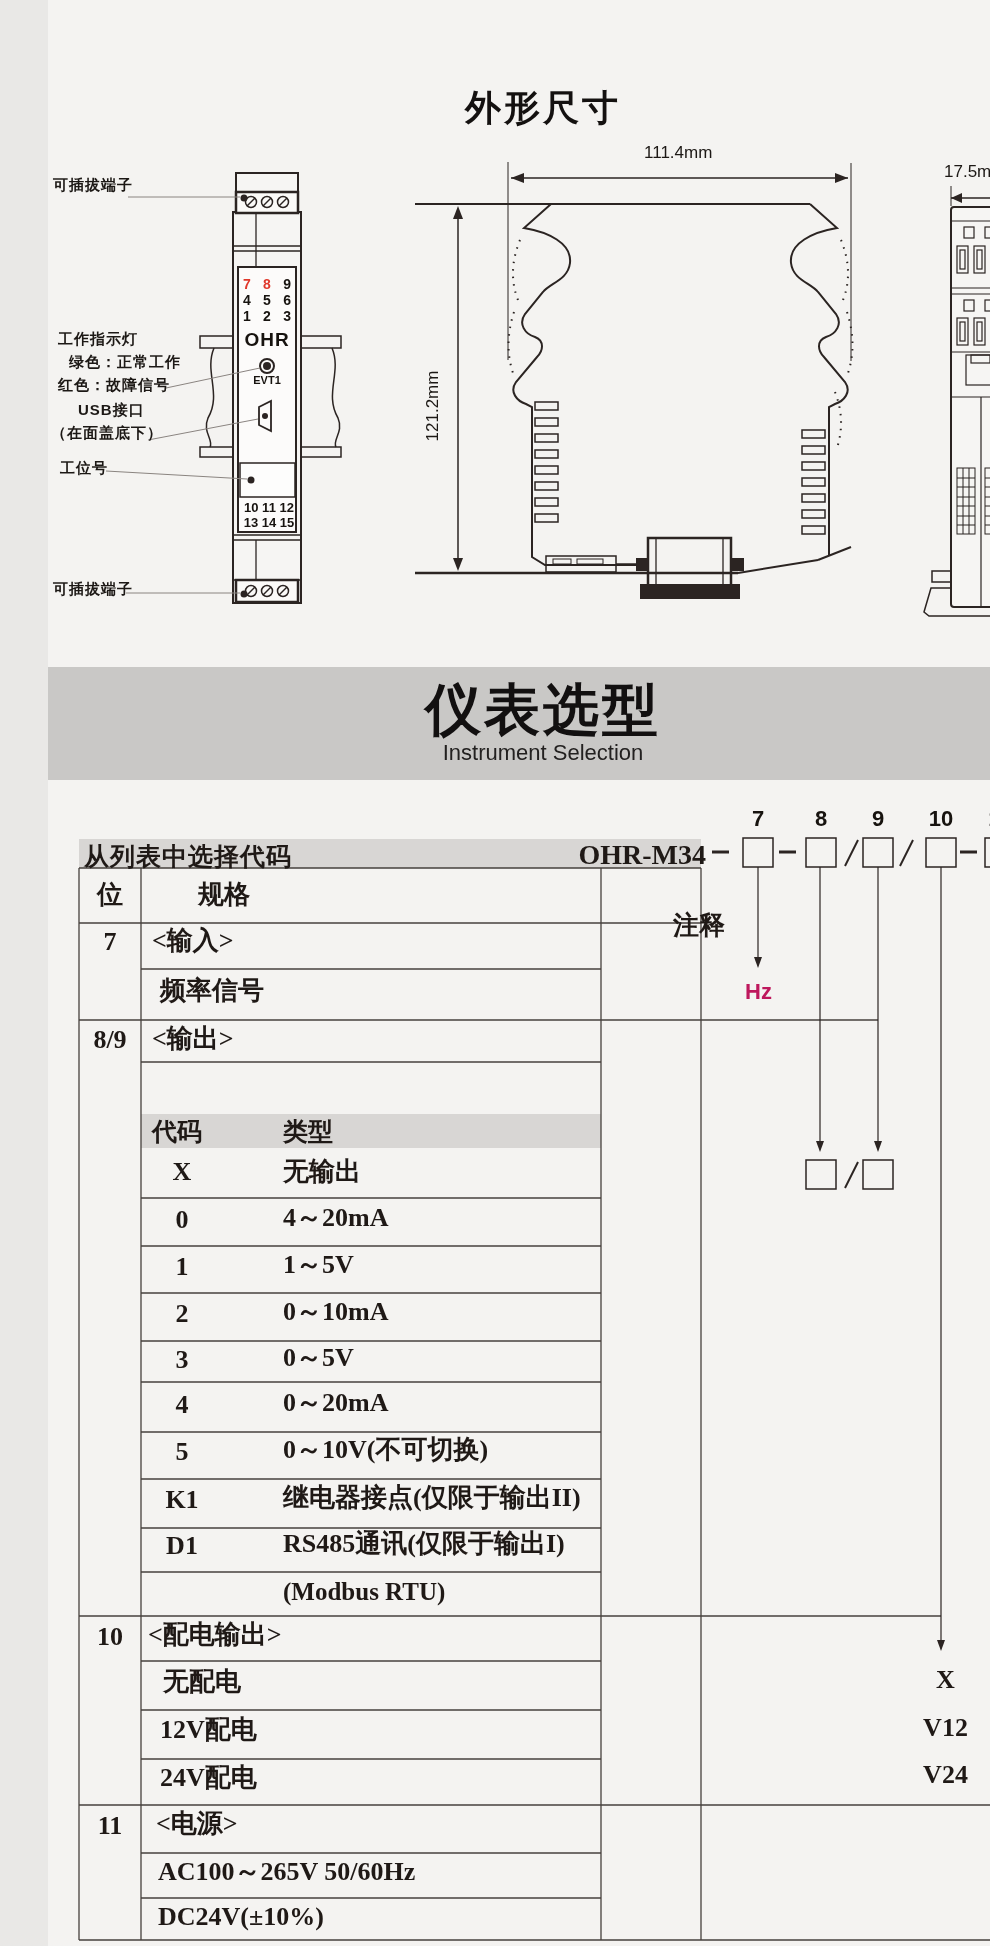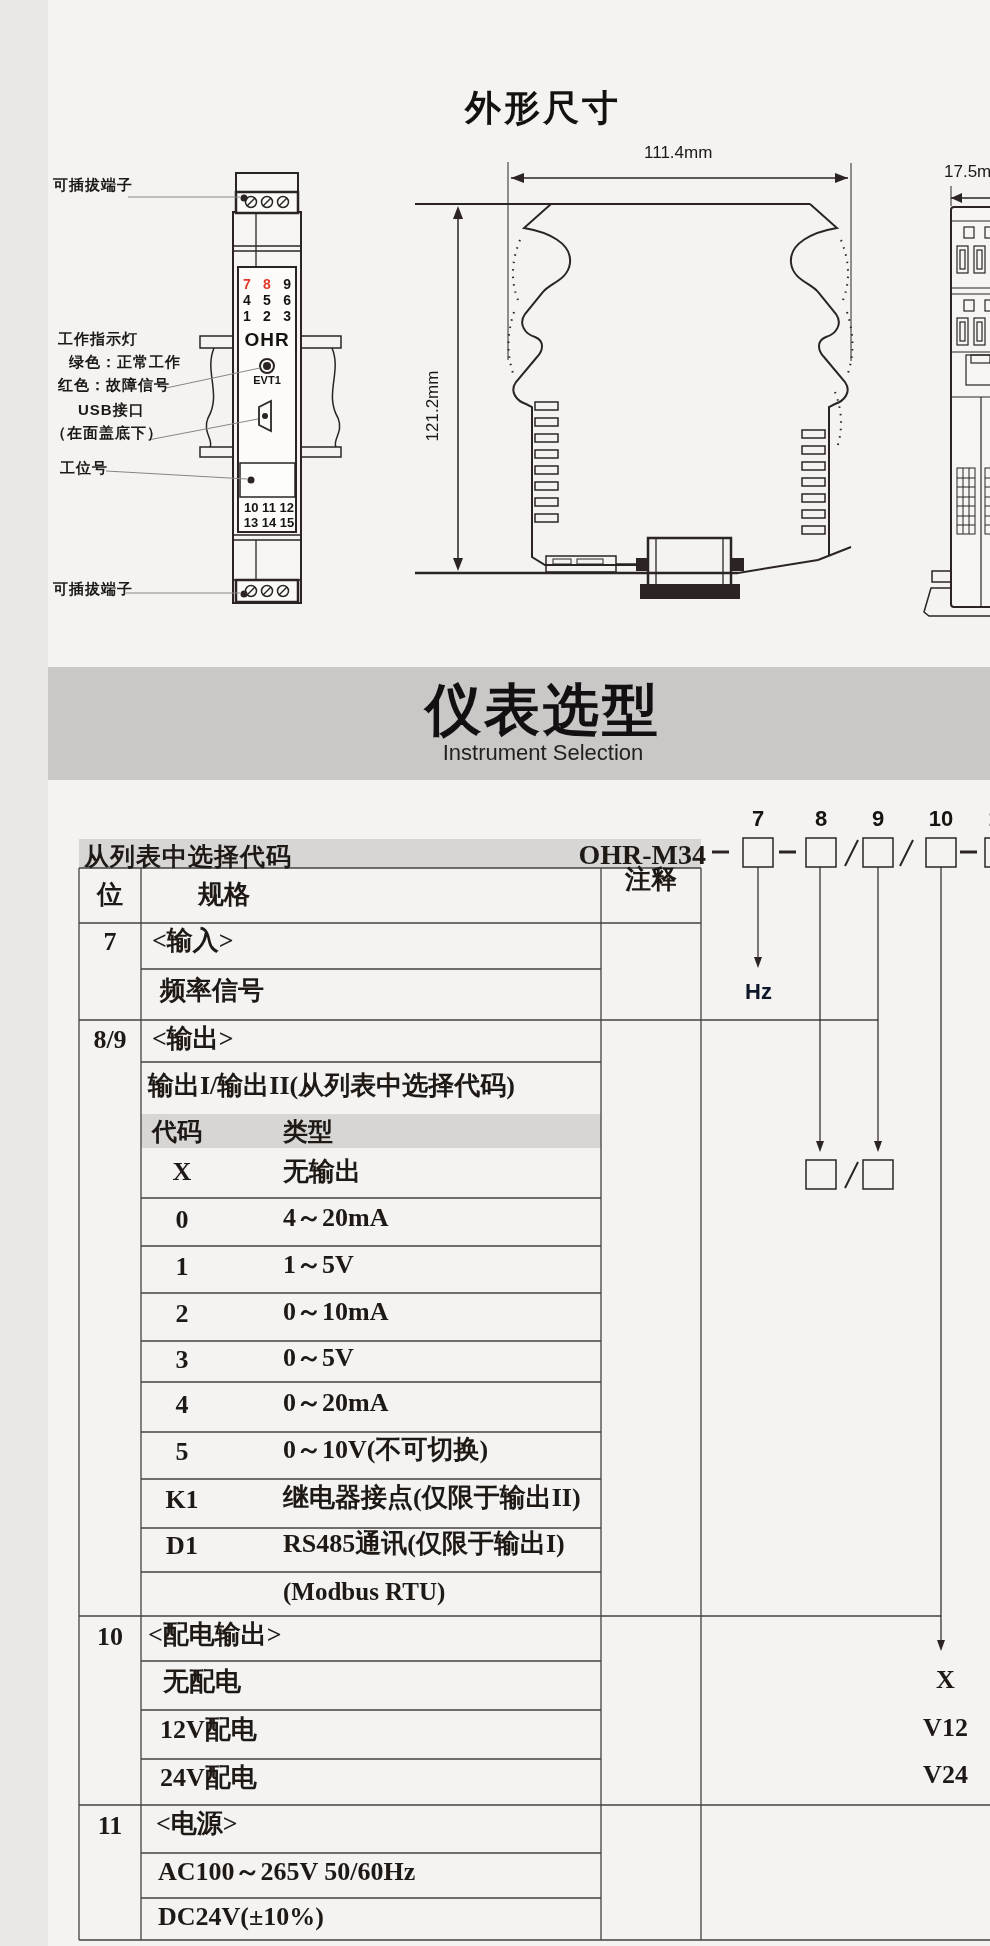--- a/index.html
+++ b/index.html
@@ -30,21 +30,21 @@
        font-family:"Liberation Sans",sans-serif;font-weight:bold;font-size:19px;
        letter-spacing:1px;color:#17130f;}
   .evt{position:absolute;left:195px;top:374px;width:48px;text-align:center;
        font-family:"Liberation Sans",sans-serif;font-weight:bold;font-size:11px;color:#17130f;}
   .tnum{position:absolute;left:191px;top:500px;width:60px;text-align:center;
         font-family:"Liberation Sans",sans-serif;font-weight:bold;font-size:13px;
         line-height:15px;color:#17130f;}
   .posnum{position:absolute;width:30px;text-align:center;top:806px;
           font-family:"Liberation Sans",sans-serif;font-weight:bold;font-size:22px;color:#17130f;}
   .code-lbl{position:absolute;font-family:"Liberation Sans",sans-serif;font-weight:bold;
-            color:#0f172a;white-space:nowrap;}
+            color:#be185d;white-space:nowrap;}
 </style>
 </head>
 <body>
 
 <div class="page">
 
   <svg width="990" height="1946" viewBox="0 0 990 1946">
 
     <rect x="31" y="839" width="622" height="29" fill="#d8d6d4"></rect>
     <rect x="93" y="1114" width="460" height="34" fill="#d8d6d4"></rect>
@@ -358,30 +358,29 @@
   <div class="t" style="left:450px;top:840px;width:208px;text-align:right;font-size:28px;">OHR-M34</div>
 
   <div class="posnum" style="left:695px;">7</div>
   <div class="posnum" style="left:758px;">8</div>
   <div class="posnum" style="left:815px;">9</div>
   <div class="posnum" style="left:878px;">10</div>
   <div class="posnum" style="left:937px;">11</div>
 
   <div class="t ctr" style="left:31px;top:881px;width:62px;">位</div>
   <div class="t" style="left:150px;top:881px;">规格</div>
-  <div class="t ctr" style="left:553px;top:866px;width:100px;">注释</div>
+  <div class="t ctr" style="left:553px;top:912px;width:100px;padding-left:48px;">注释</div>
 
   <div class="t ctr" style="left:31px;top:928px;width:62px;">7</div>
   <div class="t" style="left:104px;top:927px;">&lt;输入&gt;</div>
   <div class="t" style="left:112px;top:977px;">频率信号</div>
   <div class="code-lbl" style="left:688px;top:979px;width:45px;text-align:center;font-size:22px;">Hz</div>
 
   <div class="t ctr" style="left:31px;top:1026px;width:62px;">8/9</div>
   <div class="t" style="left:104px;top:1025px;">&lt;输出&gt;</div>
-  <div class="t" style="left:100px;top:1072px;">输出I/输出II(从列表中选择代码)</div>
   <div class="t" style="left:104px;top:1118px;font-size:25px;">代码</div>
   <div class="t" style="left:235px;top:1118px;font-size:25px;">类型</div>
 
   <div class="t ctr" style="left:112px;top:1158px;width:44px;">X</div>
   <div class="t" style="left:235px;top:1158px;">无输出</div>
   <div class="t ctr" style="left:112px;top:1206px;width:44px;">0</div>
   <div class="t" style="left:235px;top:1204px;">4～20mA</div>
   <div class="t ctr" style="left:112px;top:1253px;width:44px;">1</div>
   <div class="t" style="left:235px;top:1251px;">1～5V</div>
   <div class="t ctr" style="left:112px;top:1300px;width:44px;">2</div>

